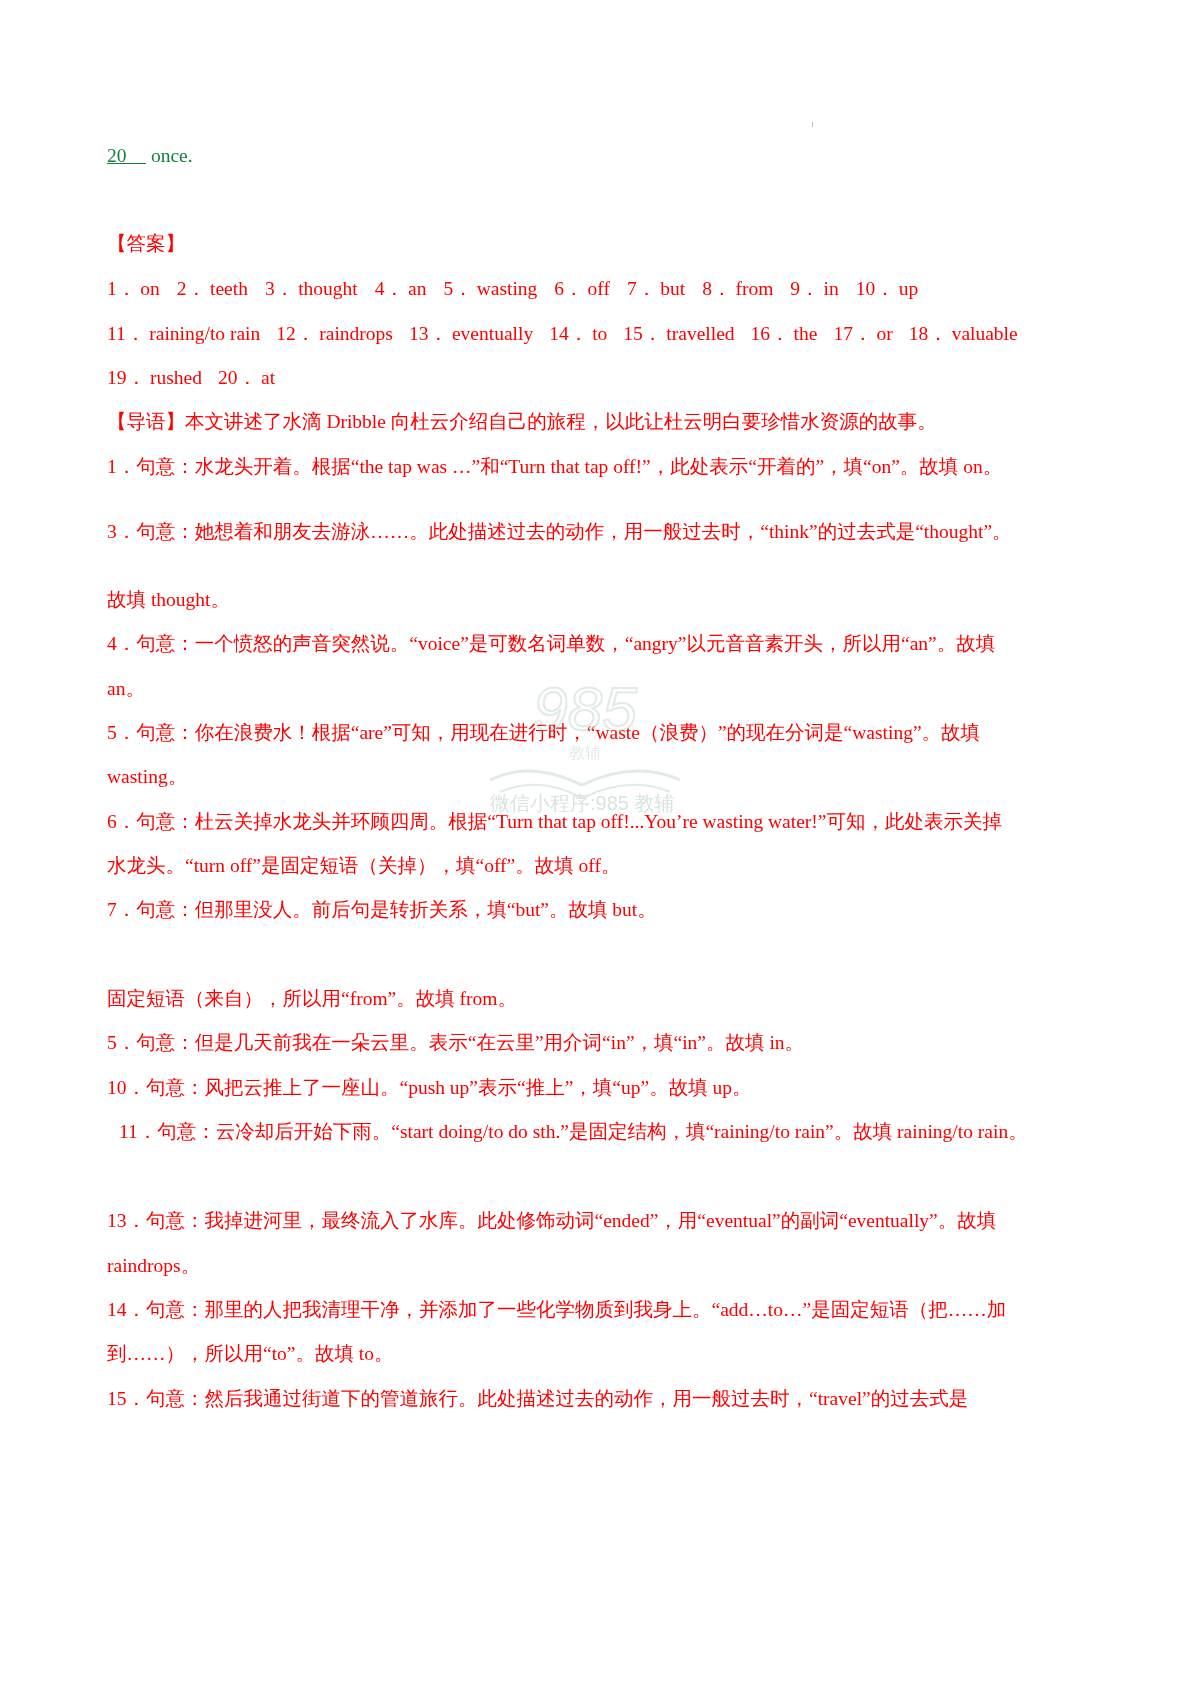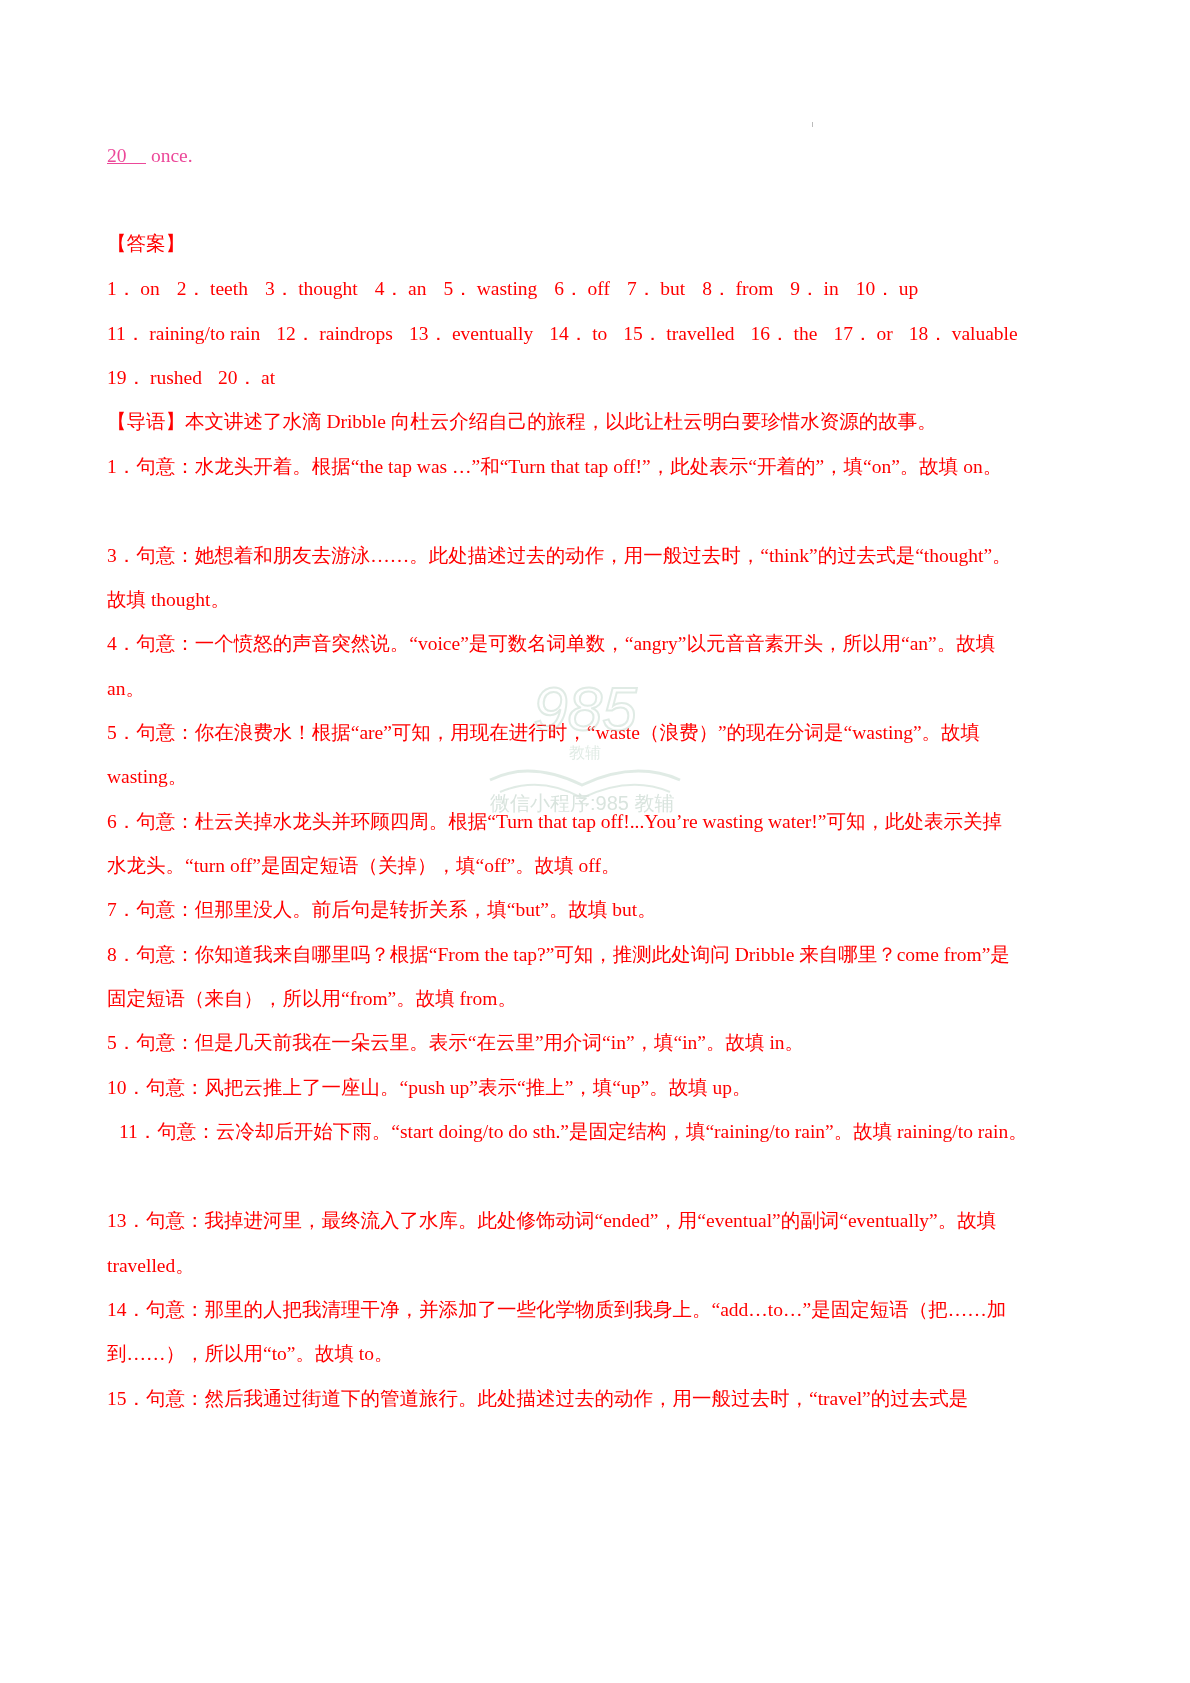--- a/index.html
+++ b/index.html
@@ -1,20 +1,20 @@
 <!DOCTYPE html>
 <html><head>
 <meta charset="utf-8">
 <style>
   html, body { margin: 0; padding: 0; background: #ffffff; }
   body { width: 1190px; height: 1683px; position: relative; overflow: hidden;
          font-family: "Liberation Serif", "DejaVu Serif", serif; }
   .page { position: absolute; left: 0; top: 0; width: 1190px; height: 1683px; }
   .line { position: absolute; left: 107px; white-space: nowrap; font-size: 19.5px; color: #ff0000; line-height: 24px; }
-  .black { color: #ec4899; }
+  .black { color: #15803d; }
   .blank { text-decoration: underline; }
   .watermark { position: absolute; left: 470px; top: 660px; width: 230px; height: 150px; opacity: 0.35; }
   .wm-text { position: absolute; left: 490px; top: 790px; font-family: "Liberation Sans", sans-serif; font-size: 20px; color: #d9e4de; white-space: nowrap; }
   .footer { position: absolute; top: 1566px; left: 0; width: 1190px; text-align: center;
             font-family: "DejaVu Sans", sans-serif; font-size: 15px; color: #222; }
   .tick { position: absolute; left: 812px; top: 122px; width: 1px; height: 5px; background: #bbb; }
 </style>
 </head>
 <body>
 
@@ -28,36 +28,35 @@
 
   <div class="line" style="top:232px;">【答案】</div>
 
   <div class="line answers" style="top:277px; word-spacing:0;" id="row1"><span style="margin-right: 17px;"><span style="margin-right: 4px;">1．</span><span>on</span></span><span style="margin-right: 17px;"><span style="margin-right: 4px;">2．</span><span>teeth</span></span><span style="margin-right: 17px;"><span style="margin-right: 4px;">3．</span><span>thought</span></span><span style="margin-right: 17px;"><span style="margin-right: 4px;">4．</span><span>an</span></span><span style="margin-right: 17px;"><span style="margin-right: 4px;">5．</span><span>wasting</span></span><span style="margin-right: 17px;"><span style="margin-right: 4px;">6．</span><span>off</span></span><span style="margin-right: 17px;"><span style="margin-right: 4px;">7．</span><span>but</span></span><span style="margin-right: 17px;"><span style="margin-right: 4px;">8．</span><span>from</span></span><span style="margin-right: 17px;"><span style="margin-right: 4px;">9．</span><span>in</span></span><span style="margin-right: 17px;"><span style="margin-right: 4px;">10．</span><span>up</span></span></div>
   <div class="line answers" style="top:322px;" id="row2"><span style="margin-right: 16px;"><span style="margin-right: 4px;">11．</span><span>raining/to rain</span></span><span style="margin-right: 16px;"><span style="margin-right: 4px;">12．</span><span>raindrops</span></span><span style="margin-right: 16px;"><span style="margin-right: 4px;">13．</span><span>eventually</span></span><span style="margin-right: 16px;"><span style="margin-right: 4px;">14．</span><span>to</span></span><span style="margin-right: 16px;"><span style="margin-right: 4px;">15．</span><span>travelled</span></span><span style="margin-right: 16px;"><span style="margin-right: 4px;">16．</span><span>the</span></span><span style="margin-right: 16px;"><span style="margin-right: 4px;">17．</span><span>or</span></span><span style="margin-right: 16px;"><span style="margin-right: 4px;">18．</span><span>valuable</span></span></div>
   <div class="line answers" style="top:366px;" id="row3"><span style="margin-right: 16px;"><span style="margin-right: 4px;">19．</span><span>rushed</span></span><span style="margin-right: 16px;"><span style="margin-right: 4px;">20．</span><span>at</span></span></div>
 
   <div class="line" style="top:410px;">【导语】本文讲述了水滴 Dribble 向杜云介绍自己的旅程，以此让杜云明白要珍惜水资源的故事。</div>
 
   <div class="line" style="top:455px;">1．句意：水龙头开着。根据“the tap was …”和“Turn that tap off!”，此处表示“开着的”，填“on”。故填 on。</div>
-  <div class="line" style="top:544px;">3．句意：她想着和朋友去游泳……。此处描述过去的动作，用一般过去时，“think”的过去式是“thought”。</div>
+  <div class="line" style="top:520px;">3．句意：她想着和朋友去游泳……。此处描述过去的动作，用一般过去时，“think”的过去式是“thought”。</div>
   <div class="line" style="top:588px;">故填 thought。</div>
   <div class="line" style="top:632px;">4．句意：一个愤怒的声音突然说。“voice”是可数名词单数，“angry”以元音音素开头，所以用“an”。故填</div>
   <div class="line" style="top:677px;">an。</div>
   <div class="line" style="top:721px;">5．句意：你在浪费水！根据“are”可知，用现在进行时，“waste（浪费）”的现在分词是“wasting”。故填</div>
   <div class="line" style="top:765px;">wasting。</div>
   <div class="line" style="top:810px;">6．句意：杜云关掉水龙头并环顾四周。根据“Turn that tap off!...You’re wasting water!”可知，此处表示关掉</div>
   <div class="line" style="top:854px;">水龙头。“turn off”是固定短语（关掉），填“off”。故填 off。</div>
   <div class="line" style="top:898px;">7．句意：但那里没人。前后句是转折关系，填“but”。故填 but。</div>
-  <div class="line" style="top:943px;">8．句意：你知道我来自哪里吗？根据“From the tap?”可知，推测此处询问 Dribble 来自哪里？come from”是</div>
   <div class="line" style="top:987px;">固定短语（来自），所以用“from”。故填 from。</div>
   <div class="line" style="top:1031px;">5．句意：但是几天前我在一朵云里。表示“在云里”用介词“in”，填“in”。故填 in。</div>
   <div class="line" style="top:1076px;">10．句意：风把云推上了一座山。“push up”表示“推上”，填“up”。故填 up。</div>
   <div class="line" style="top:1120px;margin-left:12px;">11．句意：云冷却后开始下雨。“start doing/to do sth.”是固定结构，填“raining/to rain”。故填 raining/to rain。</div>
   <div class="line" style="top:1209px;">13．句意：我掉进河里，最终流入了水库。此处修饰动词“ended”，用“eventual”的副词“eventually”。故填</div>
-  <div class="line" style="top:1254px;">travelled。</div>
+  <div class="line" style="top:1254px;">raindrops。</div>
   <div class="line" style="top:1298px;">14．句意：那里的人把我清理干净，并添加了一些化学物质到我身上。“add…to…”是固定短语（把……加</div>
   <div class="line" style="top:1342px;">到……），所以用“to”。故填 to。</div>
   <div class="line" style="top:1387px;">15．句意：然后我通过街道下的管道旅行。此处描述过去的动作，用一般过去时，“travel”的过去式是</div>
 
   <svg class="watermark" viewBox="0 0 230 150">
     <text x="115" y="70" text-anchor="middle" font-family="Liberation Sans, sans-serif" font-size="62" font-style="italic" fill="none" stroke="#a9c7b6" stroke-width="2">985</text>
     <text x="115" y="98" text-anchor="middle" font-family="DejaVu Sans, sans-serif" font-size="16" fill="#a9c7b6">教辅</text>
     <path d="M20 120 Q60 100 112 125 Q165 100 210 120" fill="none" stroke="#a9c7b6" stroke-width="3"></path>
     <path d="M30 132 Q70 115 112 138 Q160 115 200 132" fill="none" stroke="#a9c7b6" stroke-width="2"></path>
   </svg>

